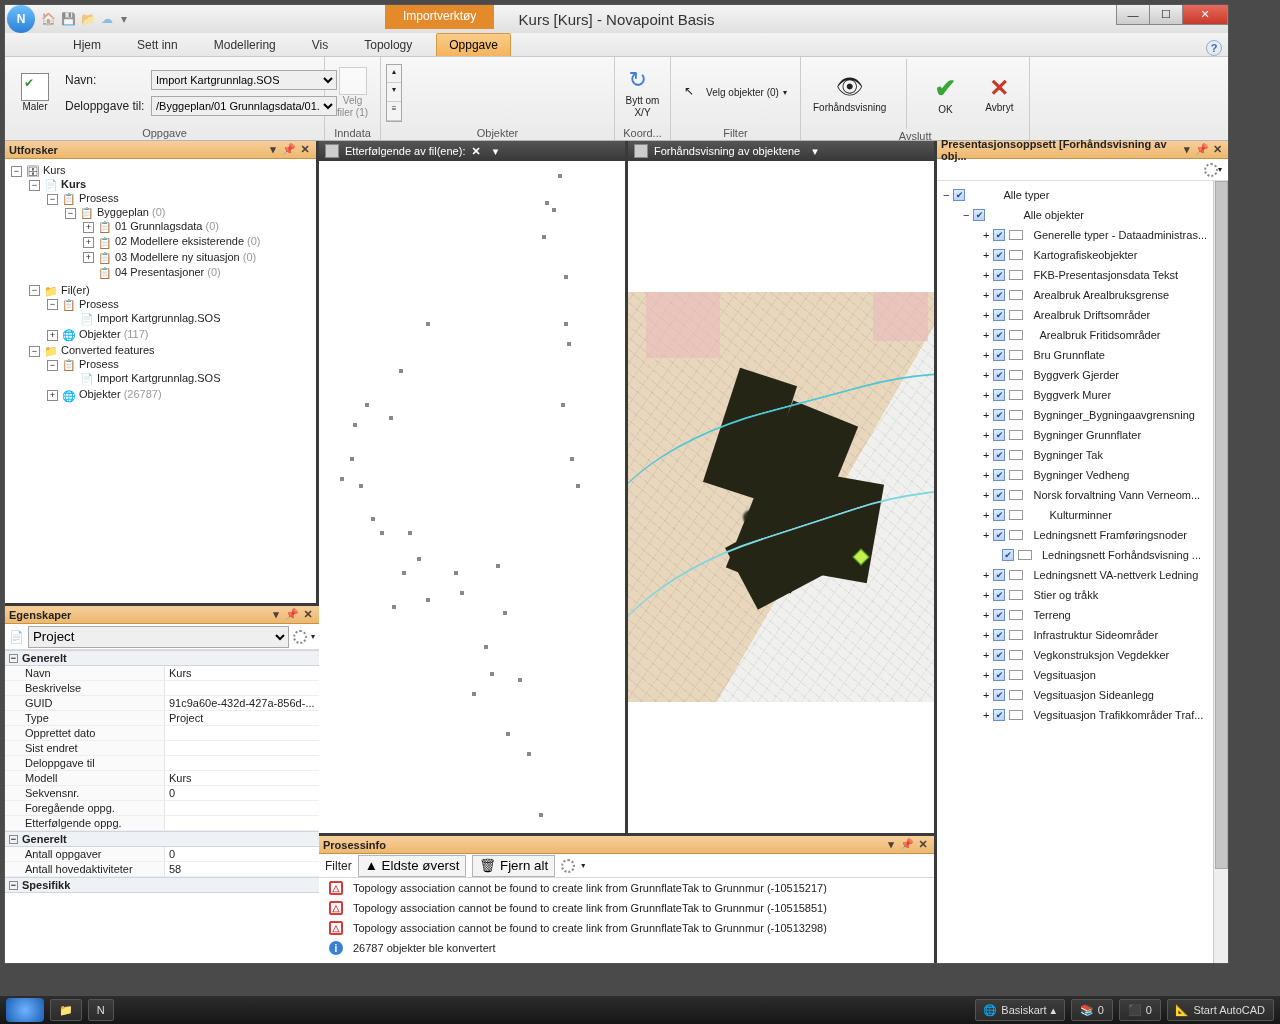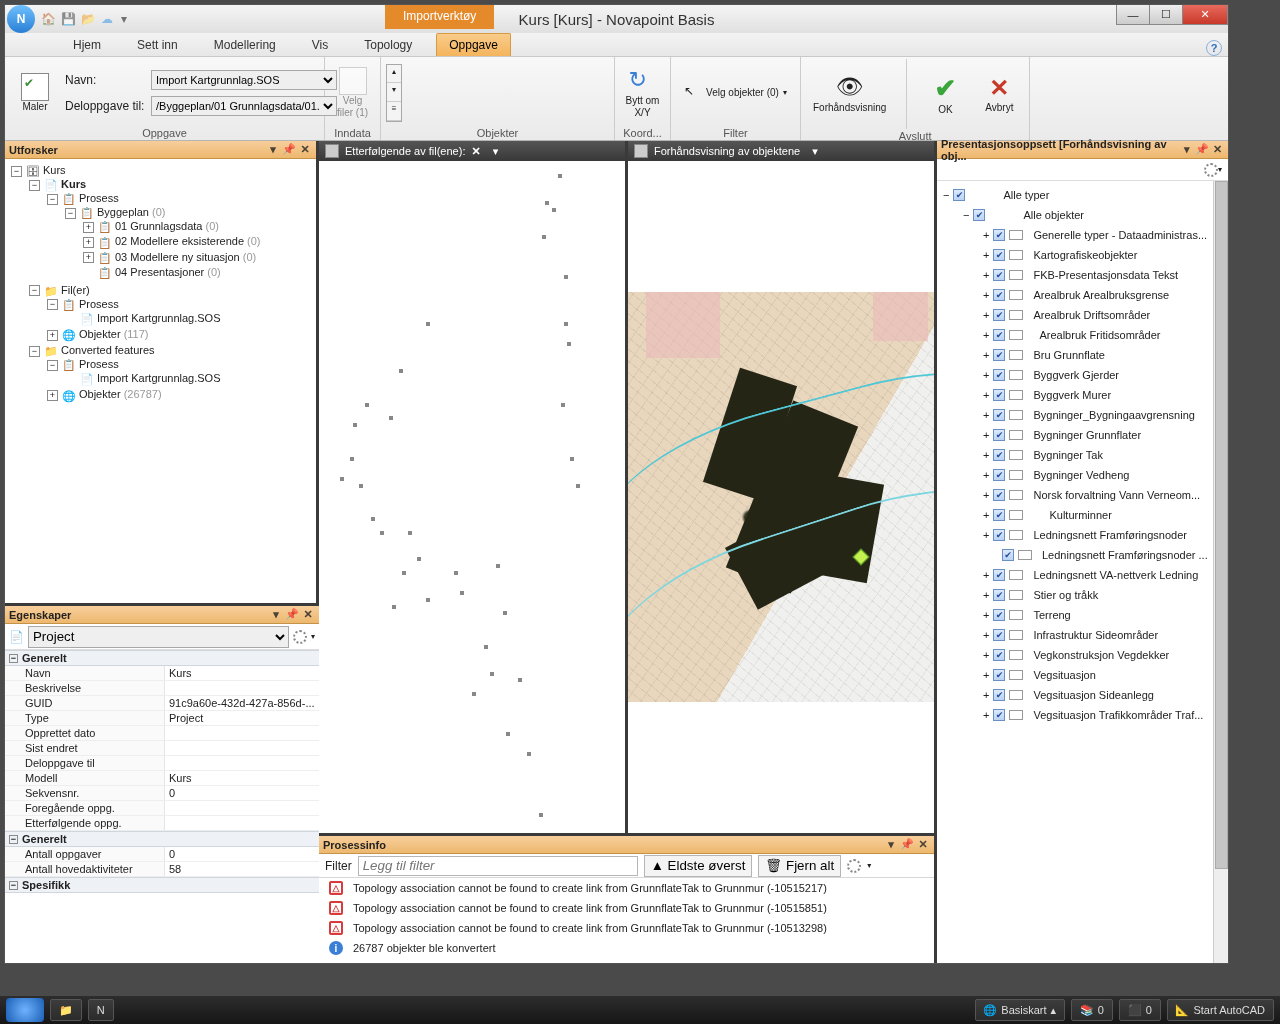--- a/index.html
+++ b/index.html
@@ -455,21 +455,20 @@
       <div class="procinfo">
         <div class="panel-header">
           <span>Prosessinfo</span>
             <div class="spacer"></div>
           <span class="pbtn">▾</span>
           <span class="pbtn">📌</span>
           <span class="pbtn">✕</span>
         </div>
         <div class="procbar">
           <span>Filter</span>
-          <input placeholder="Legg til filter" style="">
           <button style="height:22px;border:1px solid #b5b5b5;background:#f4f4f4;padding:0 6px">▲ <span>Eldste øverst</span></button>
           <button style="height:22px;border:1px solid #b5b5b5;background:#f4f4f4;padding:0 6px">🗑 <span>Fjern alt</span></button>
           <span class="gear"></span>
             <span style="font-size:8px">▾</span>
         </div>
         <div class="proclist" id="proclist">
             <div class="procrow">
               <span class="prico warn">△</span>
               <span>Topology association cannot be found to create link from GrunnflateTak to Grunnmur (-10515217)</span>
             </div>
@@ -610,21 +609,21 @@
             <li>
               <span class="exp">+</span>
               <span class="chk">✔</span>
               <span class="swat"></span>
               <span style="margin-left:6px">Ledningsnett Framføringsnoder</span>
             </li>
             <li>
               <span style="width:15px;display:inline-block"></span>
               <span class="chk">✔</span>
               <span class="swat"></span>
-              <span style="margin-left:6px">Ledningsnett Framføringsnoder ...</span>
+              <span style="margin-left:6px">Ledningsnett Forhåndsvisning ...</span>
             </li>
             <li>
               <span class="exp">+</span>
               <span class="chk">✔</span>
               <span class="swat"></span>
               <span style="margin-left:6px">Ledningsnett VA-nettverk Ledning</span>
             </li>
             <li>
               <span class="exp">+</span>
               <span class="chk">✔</span>

